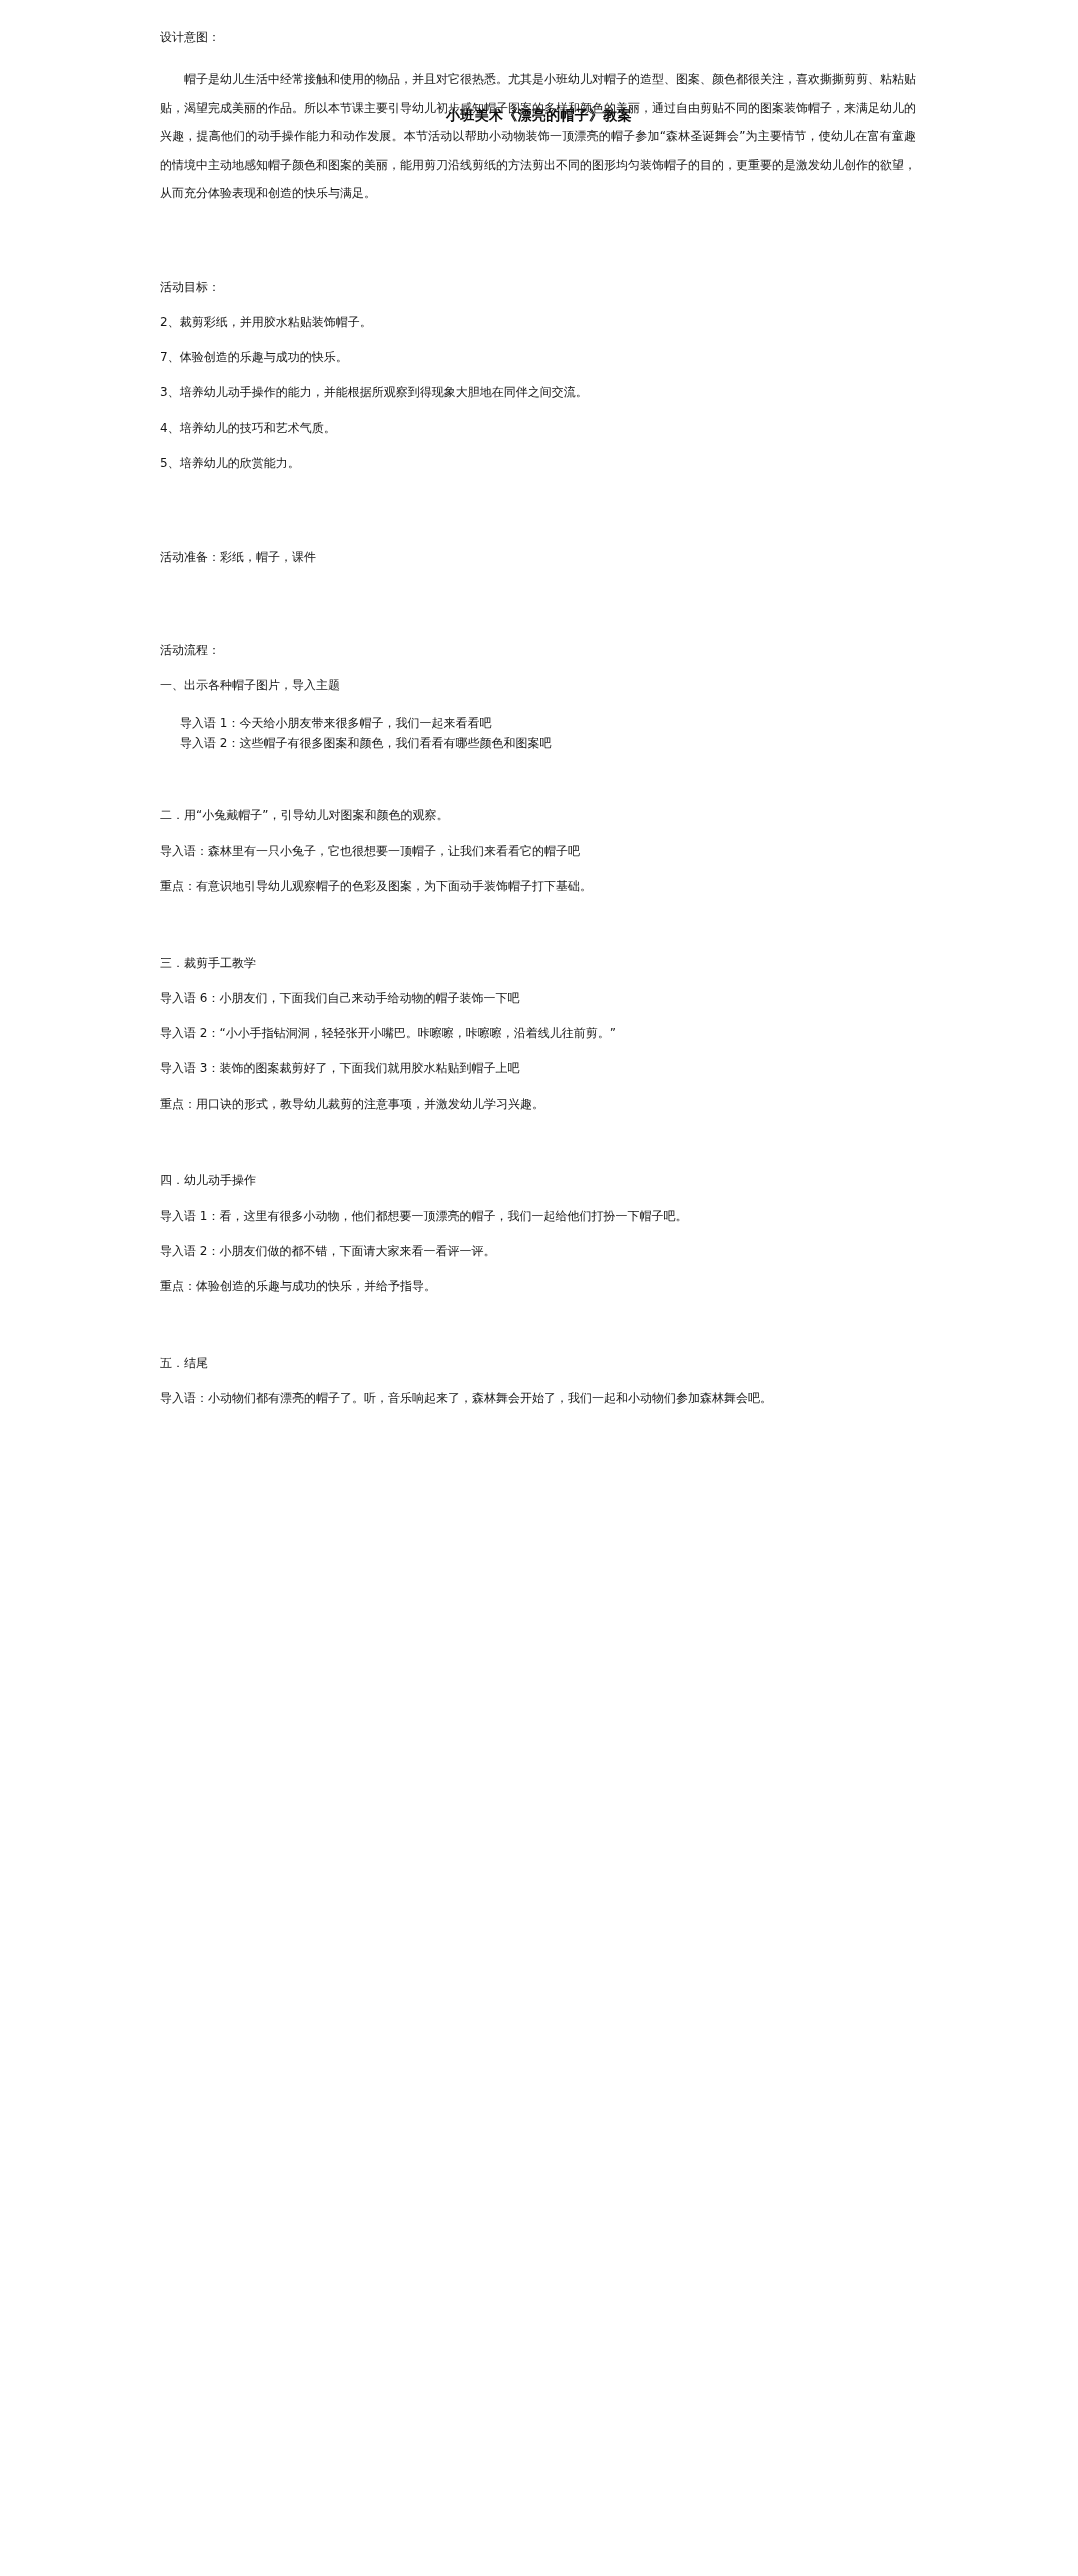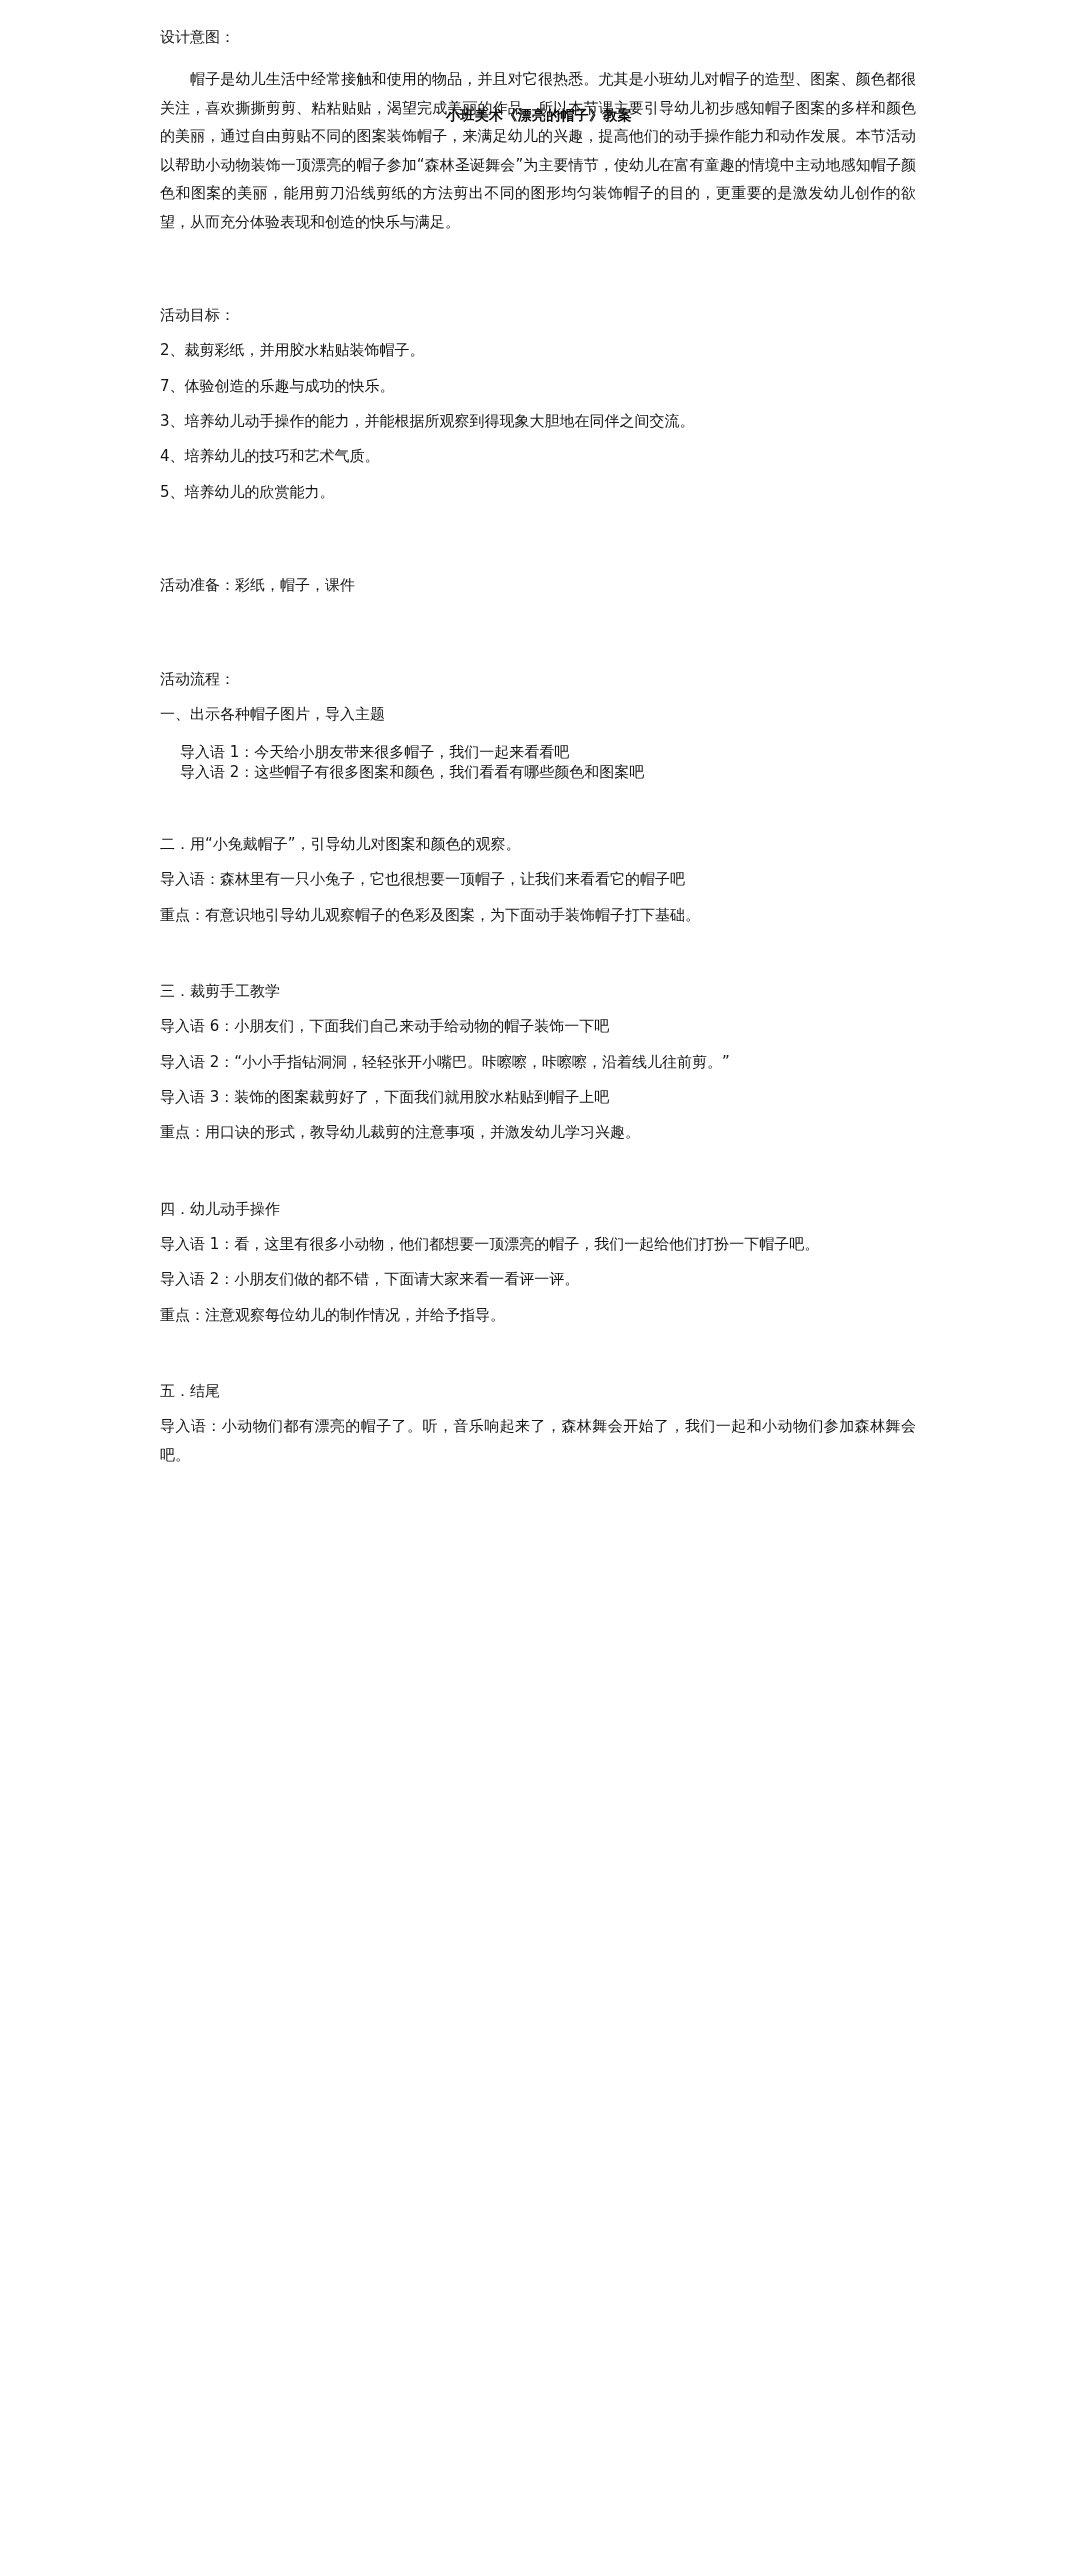--- a/index.html
+++ b/index.html
@@ -29,21 +29,21 @@
   .doc-title {
     text-align: center;
     font-size: 14px;
     font-weight: bold;
     letter-spacing: 0.3px;
     margin: 4px;
     padding-top: 103px;
     color: #0d0d0d;
   }
   .para {
-    font-size: 15px;
+    font-size: 12px;
     line-height: 28.5px;
     margin: 0;
     color: #141414;
     text-align: justify;
     text-justify: inter-ideograph;
     white-space: normal;
   }
   .para.indent {
     text-indent: 2em;
   }
@@ -155,21 +155,21 @@
     <div class="sp-xs"></div>
 
     <p class="para">导入语 1：看，这里有很多小动物，他们都想要一顶漂亮的帽子，我们一起给他们打扮一下帽子吧。</p>
 
     <div class="sp-xs"></div>
 
     <p class="para">导入语 2：小朋友们做的都不错，下面请大家来看一看评一评。</p>
 
     <div class="sp-xs"></div>
 
-    <p class="para">重点：注意观察每位幼儿的制作情况，并给予指导。</p>
+    <p class="para">重点：体验创造的乐趣与成功的快乐，并给予指导。</p>
 
     <div class="sp-xl"></div>
 
     <p class="para">五．结尾</p>
 
     <div class="sp-xs"></div>
 
     <p class="para">导入语：小动物们都有漂亮的帽子了。听，音乐响起来了，森林舞会开始了，我们一起和小动物们参加森林舞会吧。</p>
 
   </div>

